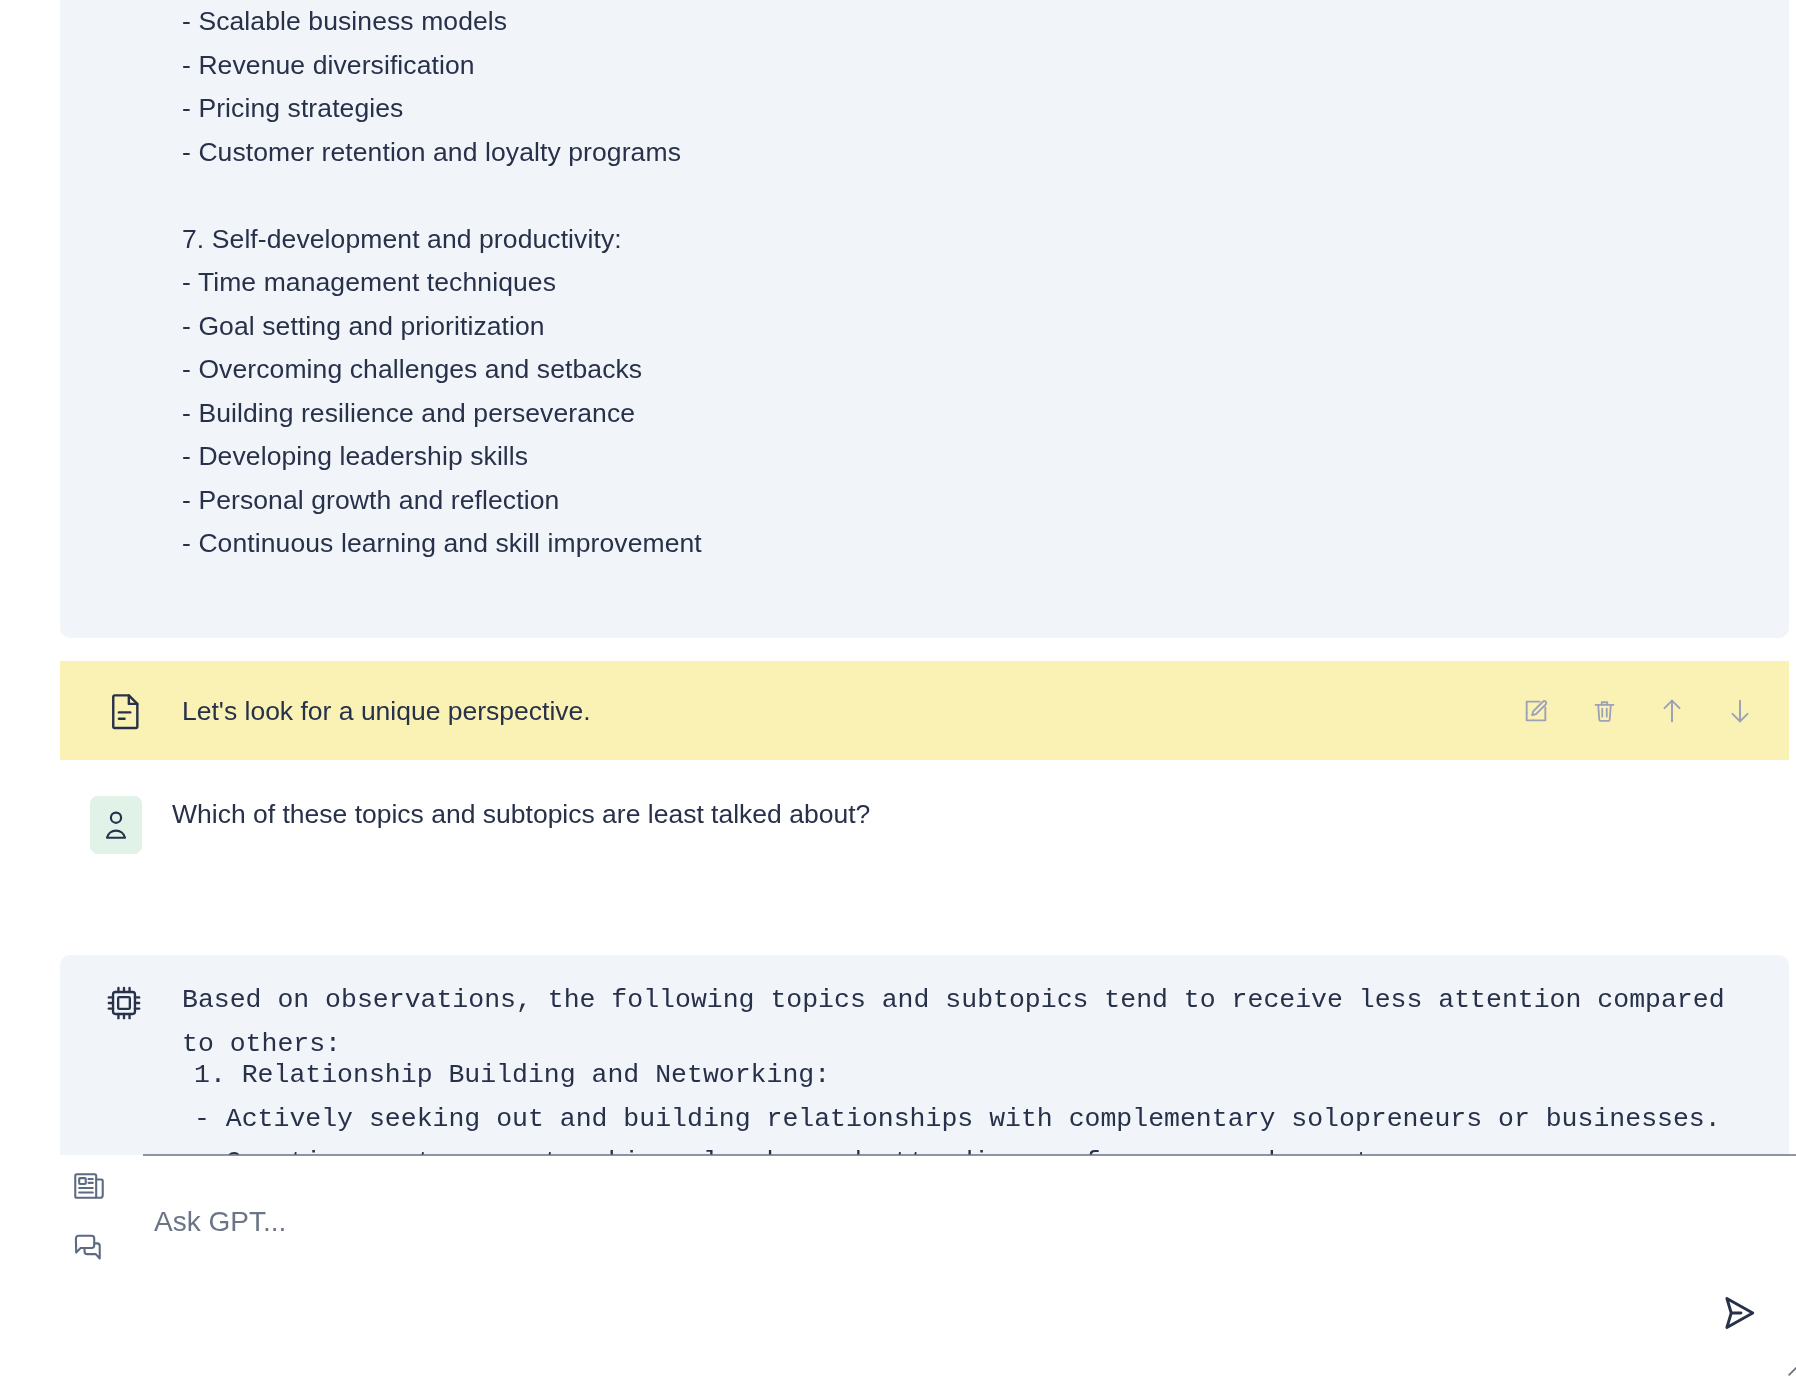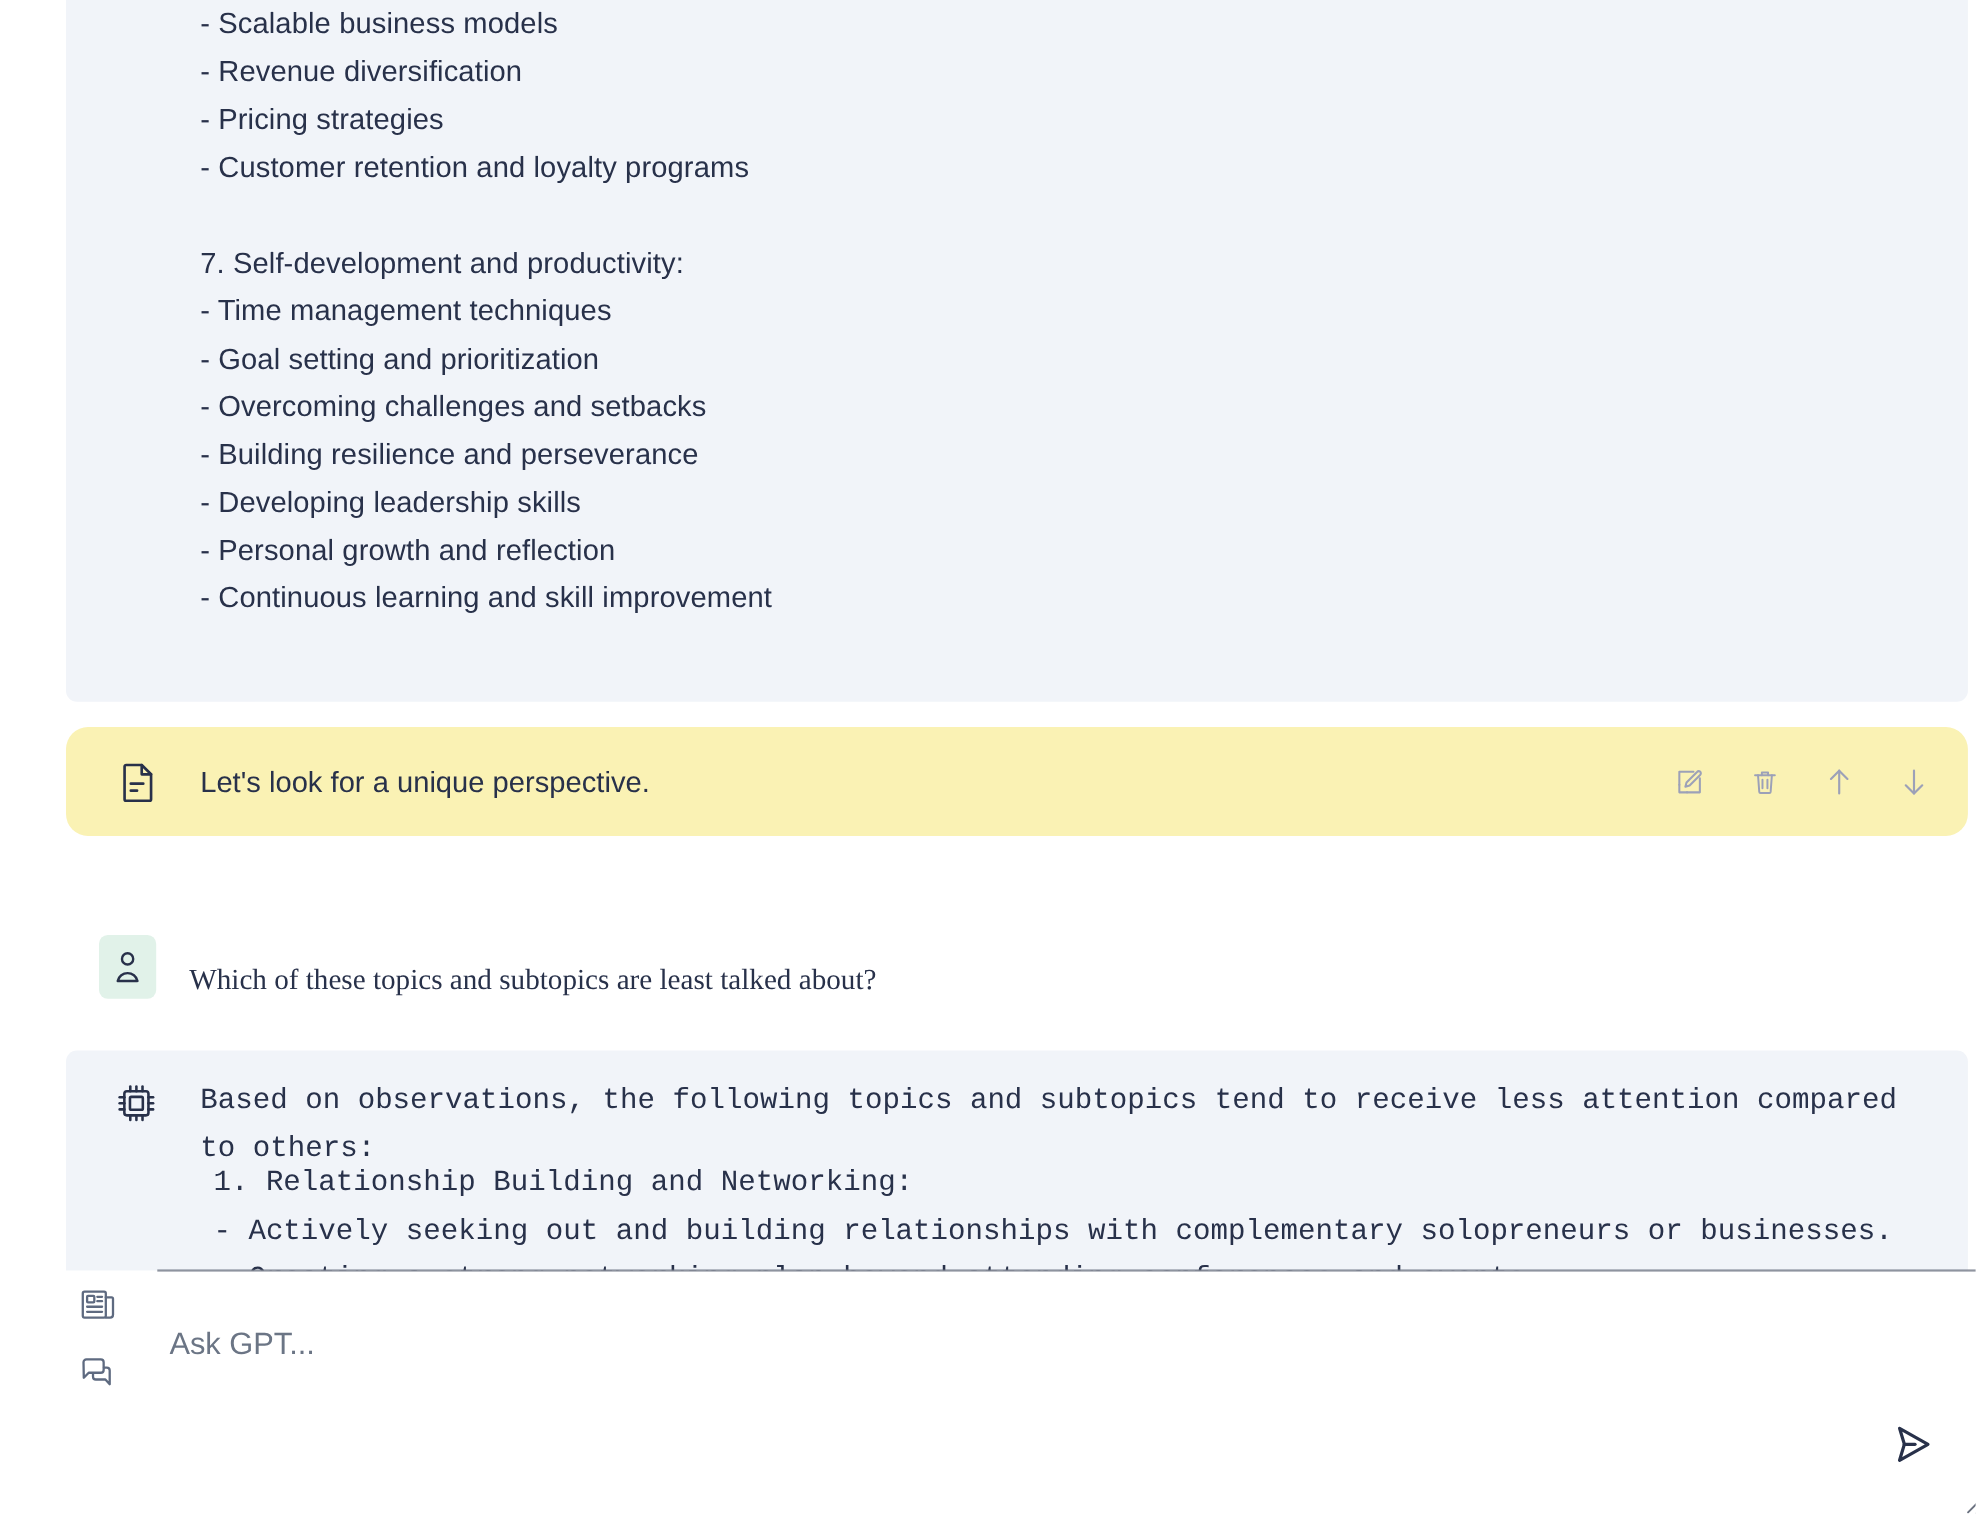--- a/index.html
+++ b/index.html
@@ -64,21 +64,21 @@
   }
 
   
   #row-yellow {
     position: absolute;
     left: 28px;
     top: 661px;
     width: 1729px;
     height: 99px;
     background: #faf2b4;
-    border-radius: 20px;
+    border-radius: 0;
     display: flex;
     align-items: center;
   }
   #row-yellow .doc-ico {
     width: 52px;
     margin-left: 40px;
     display: flex;
     align-items: center;
     justify-content: center;
   }
@@ -100,26 +100,25 @@
   .act-btn {
     width: 34px; height: 34px;
     display: flex; align-items: center; justify-content: center;
     cursor: pointer;
   }
 
   
   #row-user {
     position: absolute;
     left: 28px;
-    top: 828px;
+    top: 796px;
     width: 1729px;
     height: 80px;
     display: flex;
-    align-items: flex-end;
-    font-family: Liberation Serif, serif;
+    align-items: flex-start;
   }
   #row-user .avatar-chip { margin-left: 30px; }
   #row-user .utext {
     margin-left: 30px;
     color: #28314a;
     font-size: 26.5px;
     line-height: 36px;
   }
 
   

